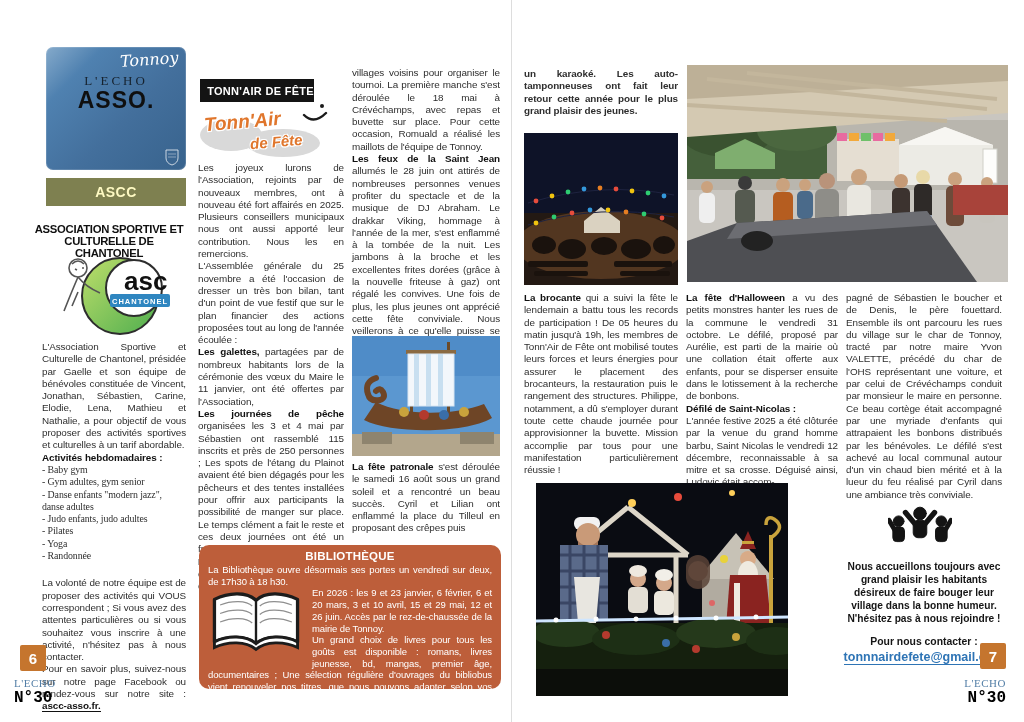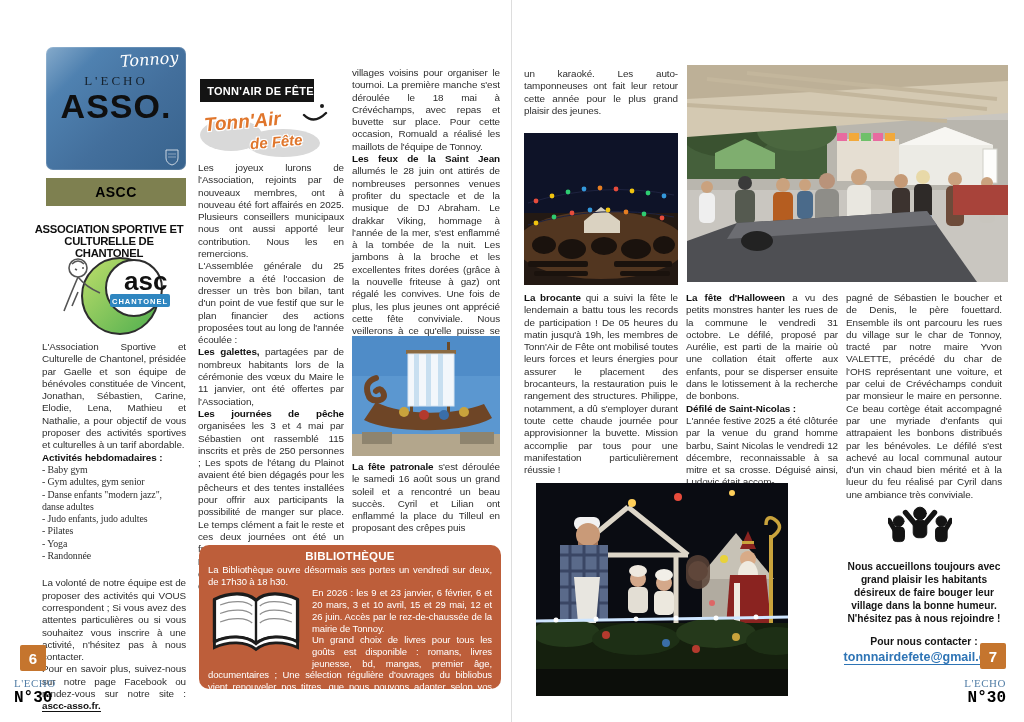--- a/index.html
+++ b/index.html
@@ -13,25 +13,25 @@
 
   
   .masthead{left:46px;top:47px;width:140px;height:123px;border-radius:7px;
             background:linear-gradient(135deg,#85aacb 0%,#4f81b0 22%,#436f9c 58%,#38638d 100%);
             box-shadow:inset 0 0 0 1px rgba(255,255,255,.15);}
   .masthead .town{position:absolute;top:3px;right:8px;color:#fff;
             font-family:"DejaVu Serif",serif;font-style:italic;font-size:16px;transform:rotate(-4deg);}
   .masthead .echo{position:absolute;top:26px;left:0;width:100%;text-align:center;
             font-family:"Liberation Serif",serif;font-size:13px;letter-spacing:3px;color:#16222e;}
   .masthead .asso{position:absolute;top:40px;left:0;width:100%;text-align:center;
-            font-weight:bold;font-size:34px;letter-spacing:1px;color:#0f0f0f;}
+            font-weight:bold;font-size:23px;letter-spacing:1px;color:#0f0f0f;}
   .masthead .crest{position:absolute;right:6px;bottom:4px;opacity:.85;}
 
   .ascc-banner{left:46px;top:178px;width:140px;height:28px;background:#7e8050;
-            color:#000000;font-weight:bold;font-size:14px;display:flex;align-items:center;justify-content:center;
+            color:#fef9c3;font-weight:bold;font-size:14px;display:flex;align-items:center;justify-content:center;
             letter-spacing:0.5px;}
   .chantonel-title{left:33px;top:223px;width:152px;text-align:center;font-weight:bold;
             font-size:11.3px;line-height:12.2px;letter-spacing:-0.3px;color:#101010;}
   .asc-logo{left:58px;top:252px;width:116px;height:86px;}
 
   
   .tonnair-banner{left:200px;top:79px;width:114px;height:23px;background:#141414;color:#fff;
             display:flex;align-items:center;justify-content:flex-end;font-weight:bold;font-size:11px;
             letter-spacing:0.3px;}
   .tonnair-logo{left:198px;top:103px;width:130px;height:58px;}
@@ -41,21 +41,21 @@
             color:#e0762c;transform:rotate(-5deg);text-shadow:1px 1px 0 #fff,-1px -1px 0 #fff,1px -1px 0 #fff,-1px 1px 0 #fff;}
   .tonnair-logo .l2{position:absolute;left:52px;top:30px;font-weight:bold;font-style:italic;font-size:15px;
             color:#e0762c;transform:rotate(-5deg);text-shadow:1px 1px 0 #fff,-1px -1px 0 #fff,1px -1px 0 #fff,-1px 1px 0 #fff;}
   .tonnair-logo svg{position:absolute;right:0;top:0;}
 
   
   #col1text{left:42px;top:341px;width:144px;}
   #col2text{left:198px;top:162px;width:146px;}
   #col3top{left:352px;top:67px;width:148px;}
   #col3bottom{left:352px;top:461px;width:148px;}
-  #col4karaoke{left:524px;top:68px;width:154px;}
+  #col4karaoke{left:524px;top:68px;width:154px;font-weight:bold;}
   #col4brocante{left:524px;top:292px;width:154px;}
   #col5text{left:686px;top:292px;width:152px;}
   #col6text{left:846px;top:292px;width:156px;}
 
   .activities-heading{font-weight:bold;margin-top:13px;color:#111;}
   ul.activities{list-style:none;margin:0;padding:0;text-align:left;font-family:Liberation Serif, serif;}
   ul.activities li::before{content:"- ";}
   .gap-top{margin-top:15px !important;}
   .site-link{font-weight:bold;color:#111;border-bottom:1px solid #111;}
 

